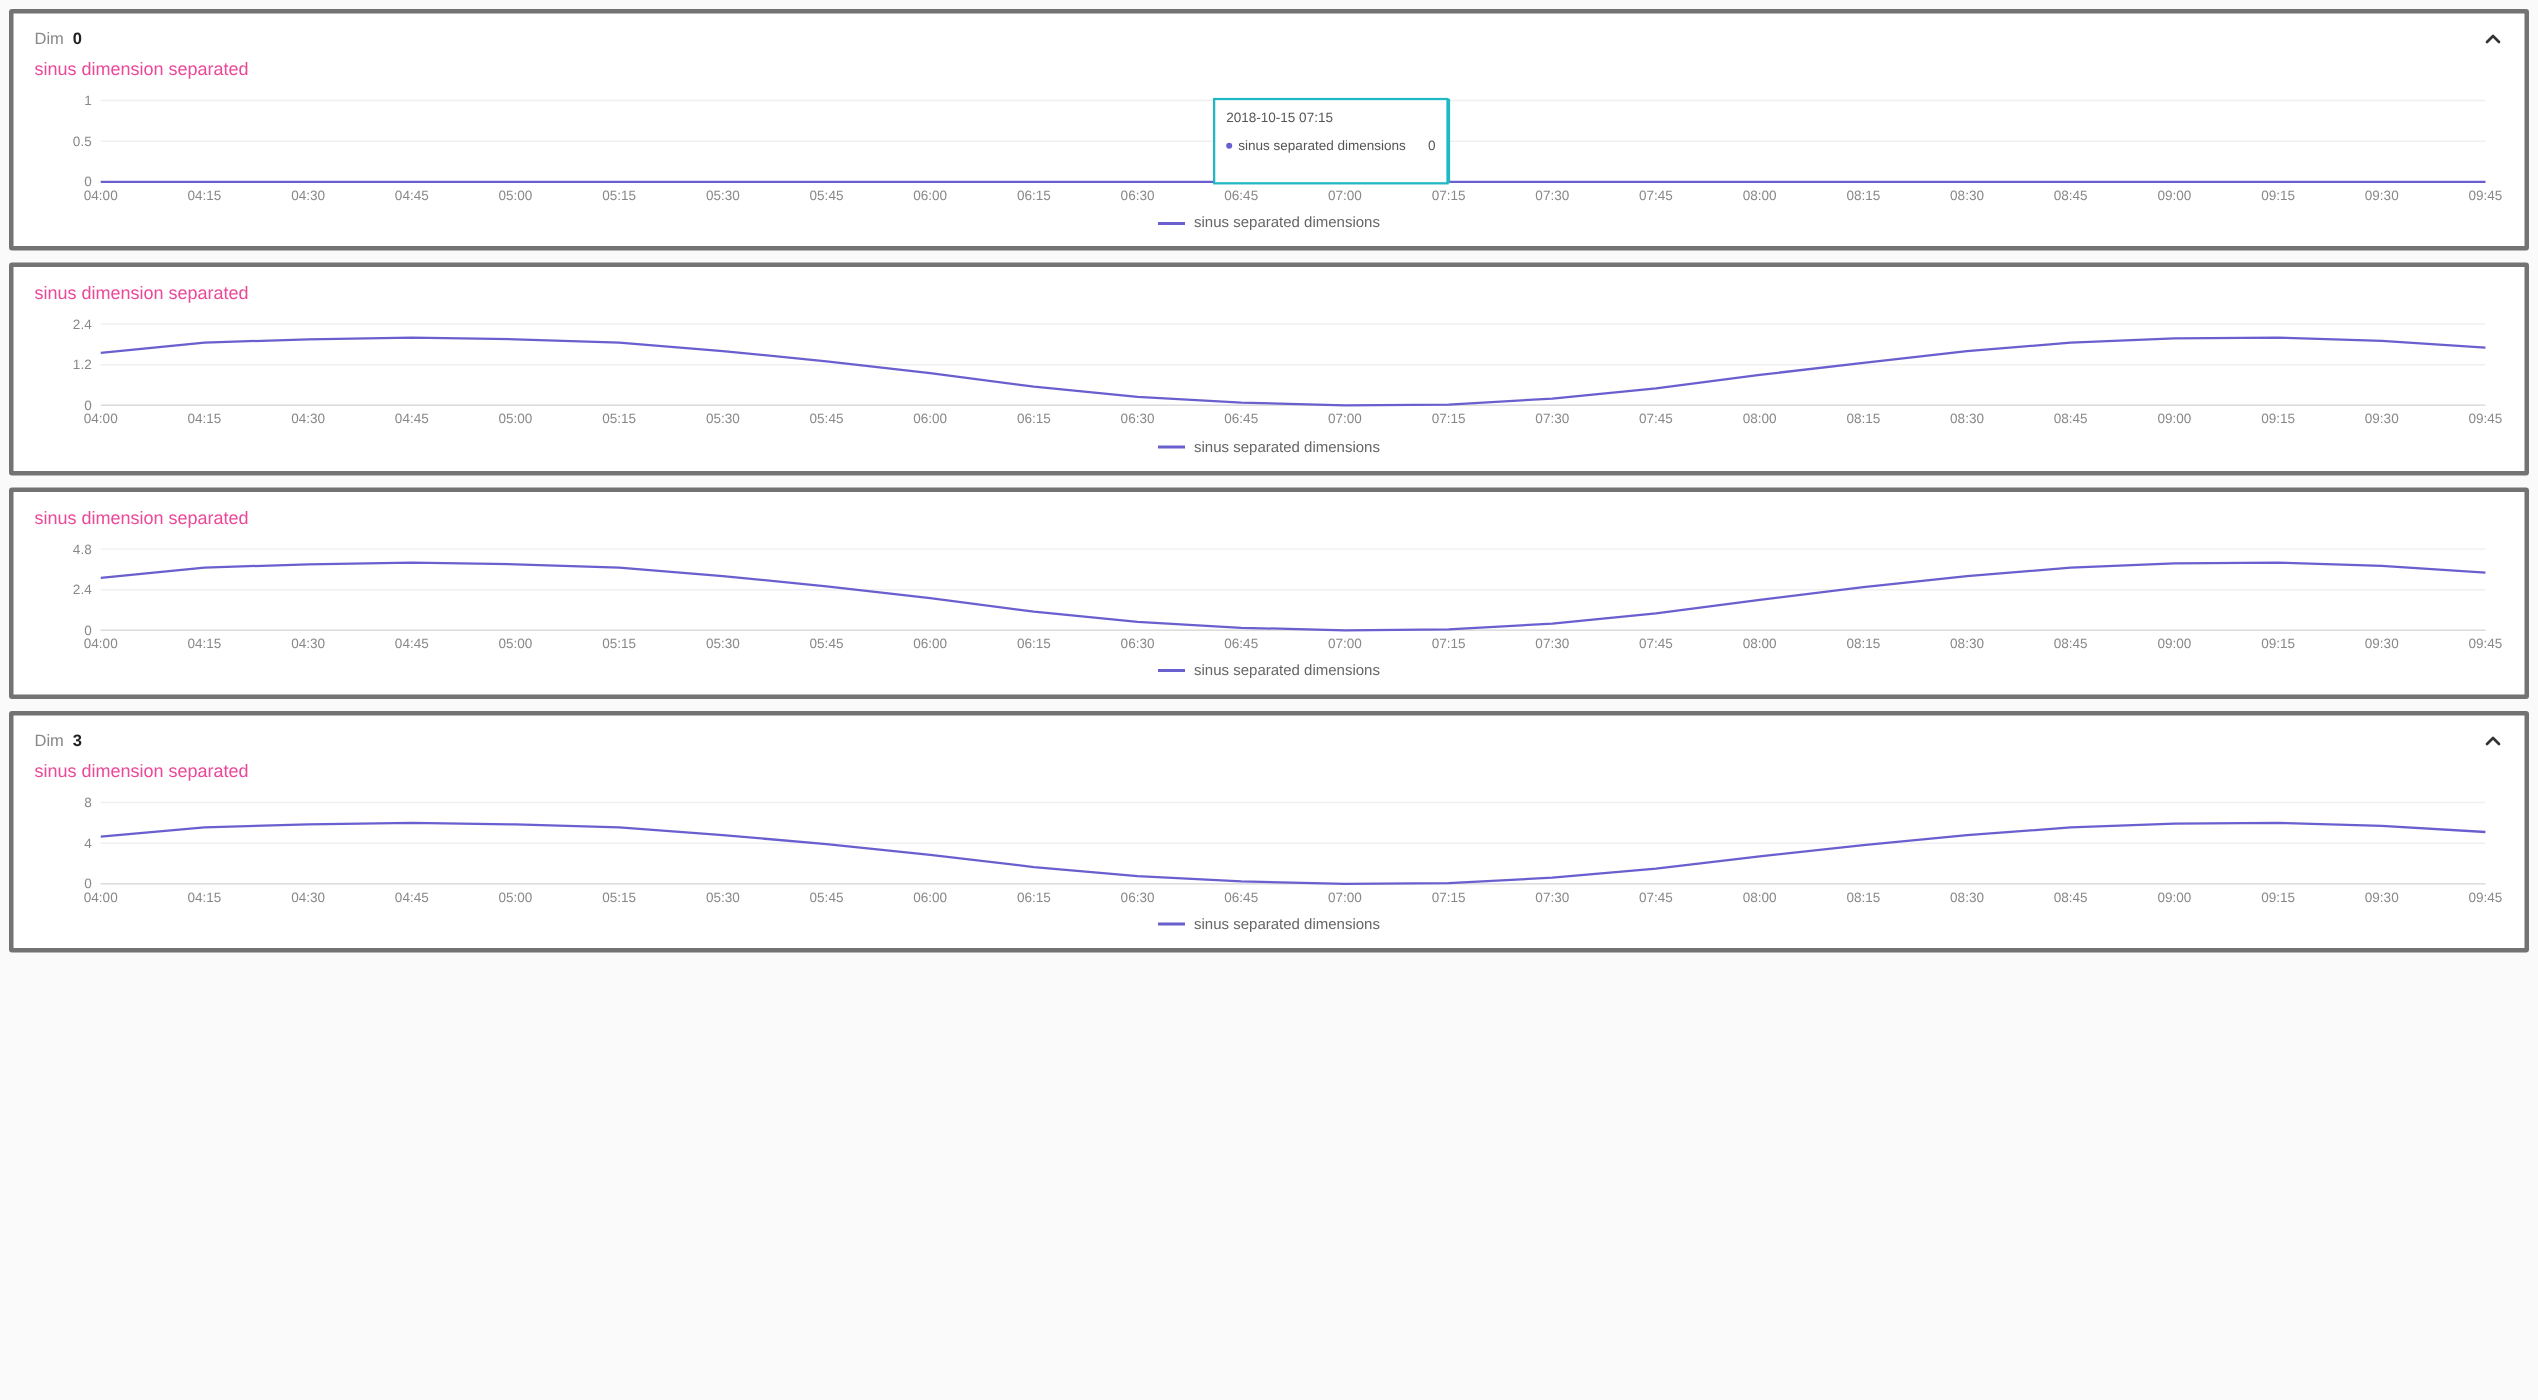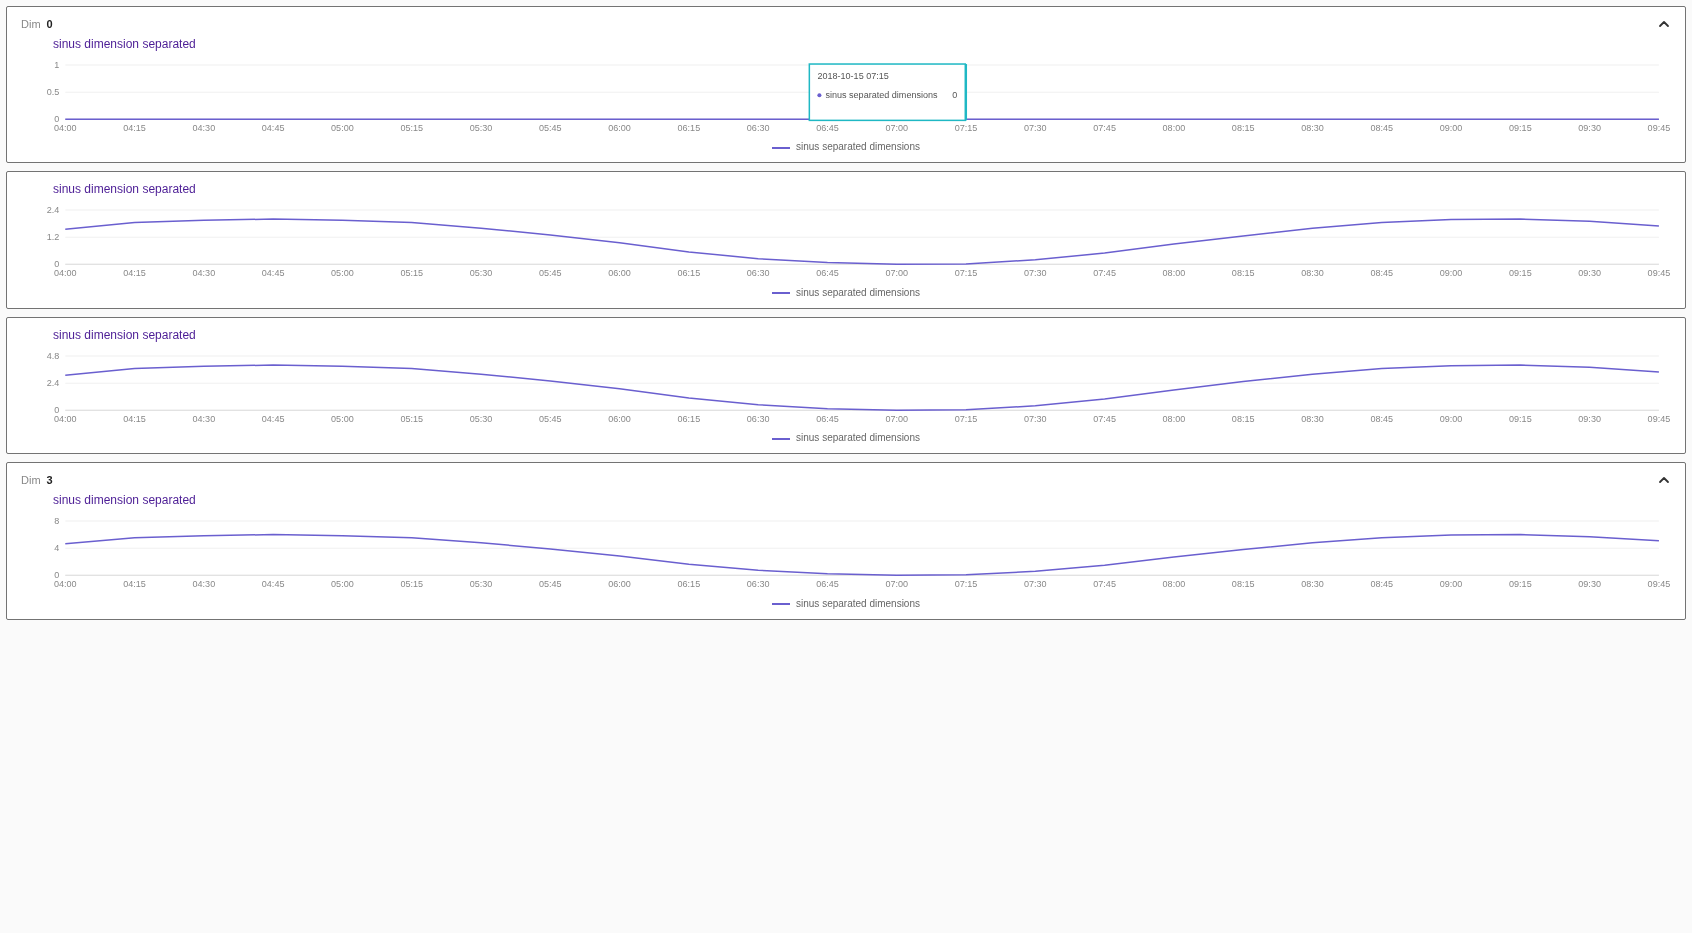--- a/index.html
+++ b/index.html
@@ -5,21 +5,21 @@
   * { box-sizing: border-box; margin: 0; padding: 0; }
   body {
     font-family: -apple-system, BlinkMacSystemFont, "Segoe UI", Helvetica, Arial, sans-serif;
     background: #fafafa;
     color: #333;
     font-size: 12px;
     padding: 6px;
   }
   .panel {
     background: #fff;
-    border: 1px solid #737373;
+    border: 3px solid #737373;
     border-radius: 2px;
     margin-bottom: 8px;
     padding: 10px 14px 4px 14px;
     position: relative;
   }
   .panel-header {
     display: flex;
     align-items: center;
     justify-content: space-between;
     margin-bottom: 6px;
@@ -34,23 +34,22 @@
     margin-left: 6px;
   }
   .collapse-icon {
     width: 14px; height: 14px;
     display: flex; align-items: center; justify-content: center;
     cursor: pointer;
     color: #333;
   }
   .panel-title {
     font-size: 12px;
-    color: #4c1d95;
+    color: #ec4899;
     margin-bottom: 8px;
-    margin-left: 32px;
   }
   .chart-wrap {
     position: relative;
     width: 100%;
   }
   .chart-svg {
     width: 100%;
     display: block;
   }
   .legend {

